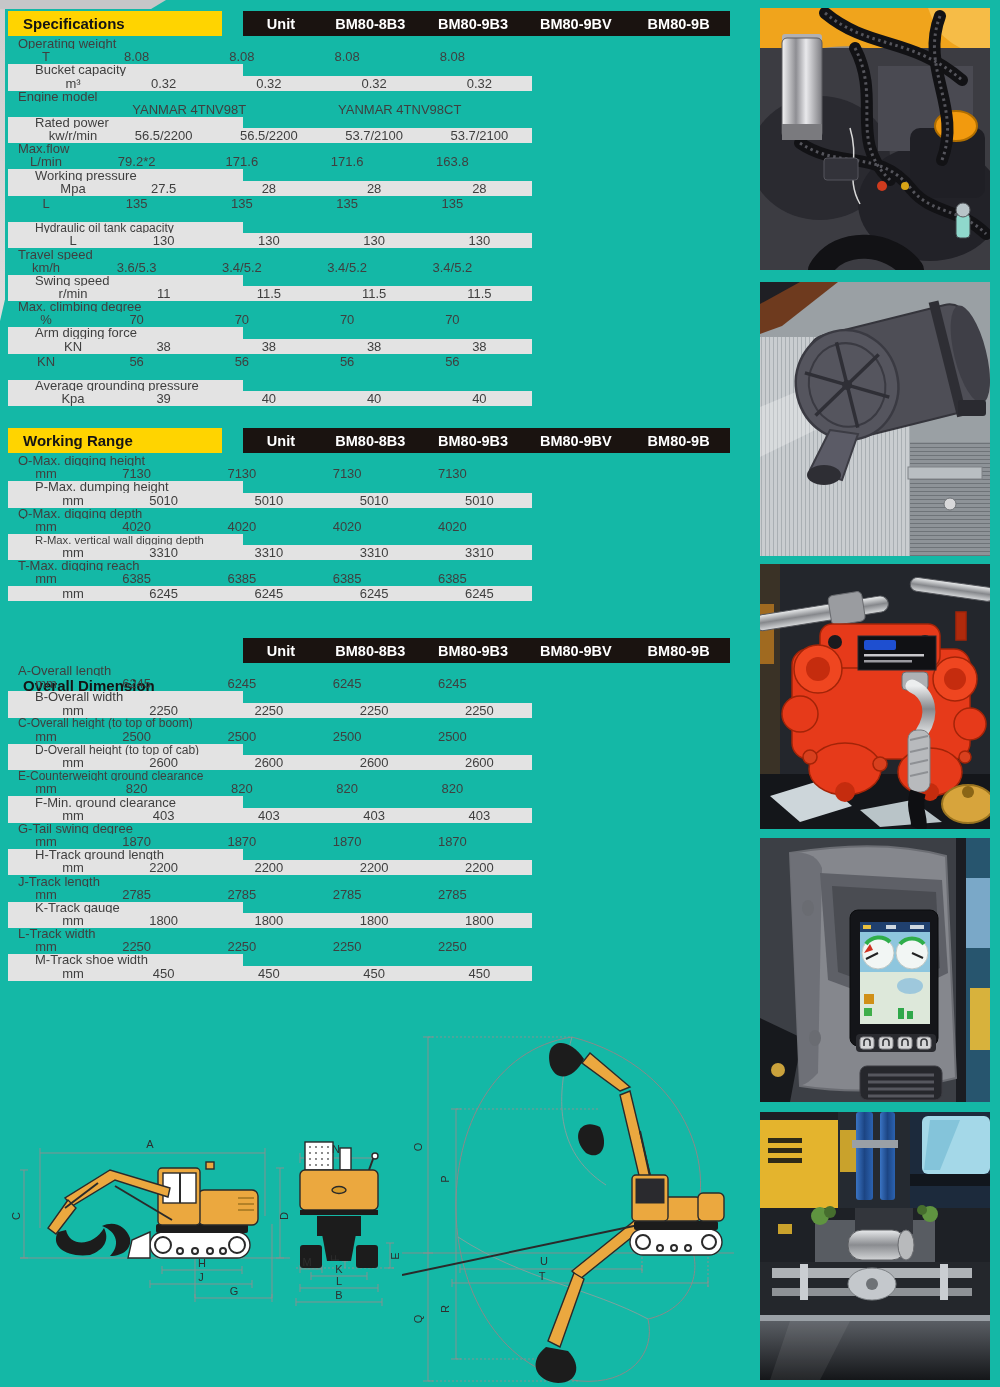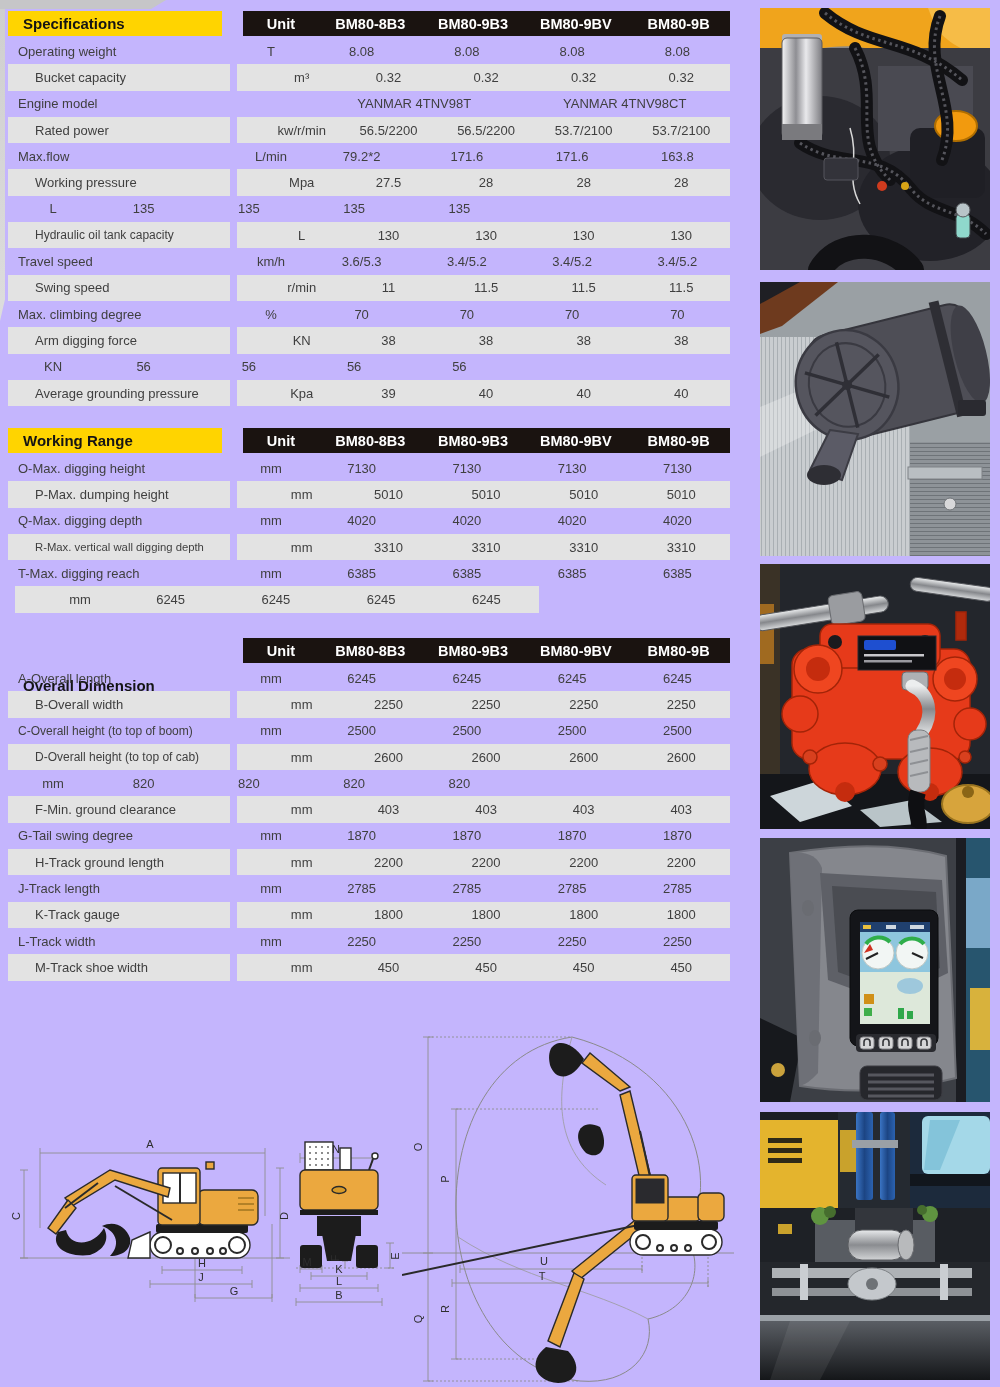--- a/index.html
+++ b/index.html
@@ -1,33 +1,33 @@
 <!DOCTYPE html>
 <html><head>
 <meta charset="utf-8">
 <style>
   html,body{margin:0;padding:0;background:#fff;}
-  .page{position:relative;width:1000px;height:1387px;background:#c4b5fd;overflow:hidden;
+  .page{position:relative;width:1000px;height:1387px;background:#14b8a6;overflow:hidden;
         font-family:"Liberation Sans",sans-serif;color:#3f3f3f;}
   
   .top-edge{position:absolute;left:0;top:0;width:166px;height:9px;background:#c6c6c8;
             clip-path:polygon(0 0,100% 0,91% 100%,0 100%);}
   .left-edge{position:absolute;left:0;top:9px;width:5px;height:312px;
              background:linear-gradient(#cfcfcf,#ddd);clip-path:polygon(0 0,100% 0,100% 93%,0 100%);}
   
   .spec-table{position:absolute;left:8px;width:722px;}
   .t0{top:11px}.t1{top:428px}.t2{top:638px}
   .thead{display:flex;height:25px;margin-bottom:2px;}
   .ttitle{width:203px;padding-left:15px;background:#ffd400;color:#141414;font-weight:bold;
           font-size:15px;display:flex;align-items:center;}
   .tcolgroup{width:497px;margin-left:21px;background:#1a1310;color:#fff;font-weight:bold;
              display:flex;font-size:14.5px;}
   .tcol-unit{width:76px;display:flex;align-items:center;justify-content:center;}
   .tcol{flex:1;display:flex;align-items:center;justify-content:center;}
-  .trow{display:flex;height:26.3px;font-size:13px;}
+  .trow{display:flex;height:26.3px;font-size:13px;flex-direction:column;}
   .tlabel{width:208px;padding-left:10px;display:flex;align-items:center;white-space:nowrap;overflow:hidden;}
   .tlabel.small{font-size:12px;}
   .tlabel.xsmall{font-size:11.3px;}
   .tgap{width:7px;}
   .tright{width:497px;display:flex;}
   .tunitcell{width:76px;display:flex;align-items:center;justify-content:center;}
   .tvals{flex:1;display:flex;}
   .tval{flex:1;display:flex;align-items:center;justify-content:center;}
   .tspan{width:50%;display:flex;align-items:center;justify-content:center;}
   .stripe .tlabel,.stripe .tright{background:#e3e3e3;padding-left:27px;}
@@ -392,20 +392,21 @@
           <div class="tunitcell">mm</div>
           <div class="tvals">
             <div class="tval">2600</div>
             <div class="tval">2600</div>
             <div class="tval">2600</div>
             <div class="tval">2600</div>
           </div>
         </div>
       </div>
       <div class="trow">
+        <div class="tlabel small">E-Counterweight ground clearance</div>
         <div class="tgap"></div>
         <div class="tright">
           <div class="tunitcell">mm</div>
           <div class="tvals">
             <div class="tval">820</div>
             <div class="tval">820</div>
             <div class="tval">820</div>
             <div class="tval">820</div>
           </div>
         </div>

